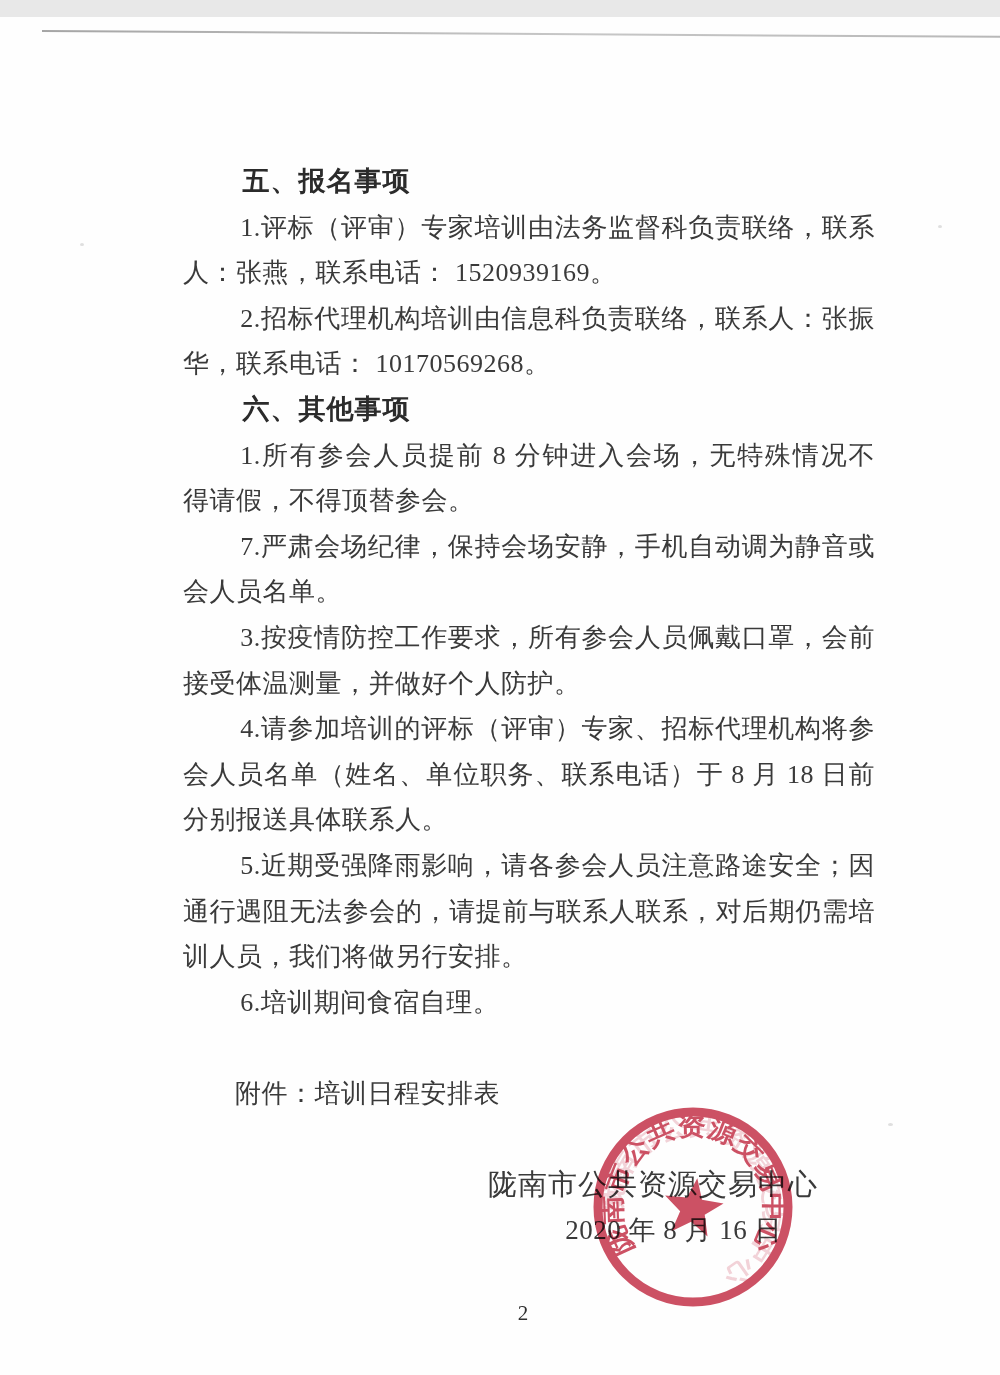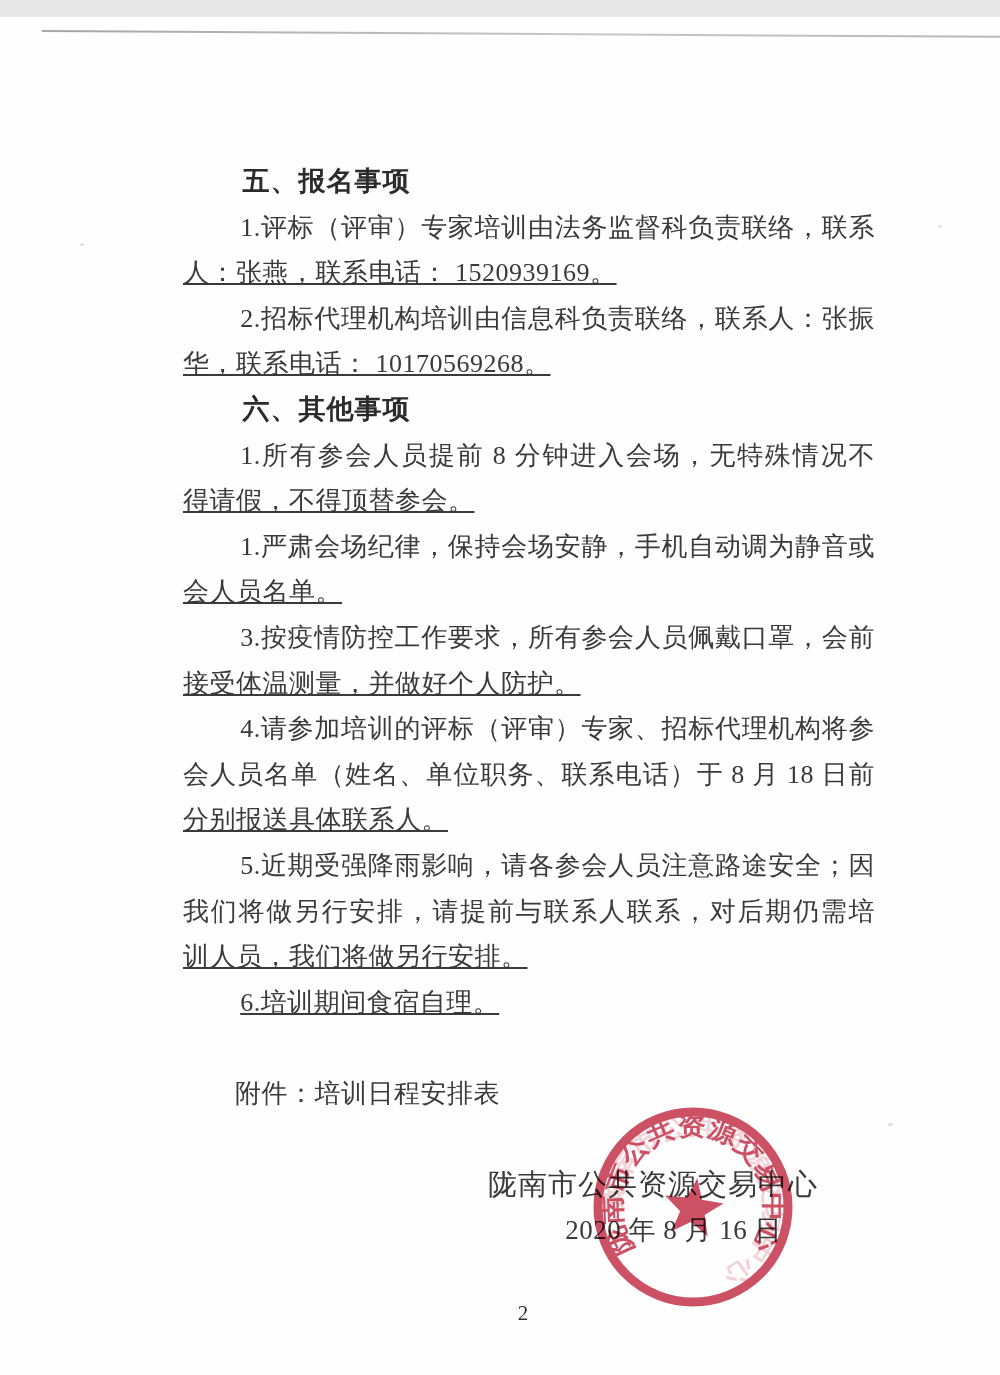--- a/index.html
+++ b/index.html
@@ -22,21 +22,21 @@
   .speck.s1{left:80px;top:226px;width:4px;height:3px;}
   .speck.s2{left:938px;top:208px;width:4px;height:3px;}
   .speck.s3{left:888px;top:1106px;width:5px;height:3px;}
 
   .content{
     position:absolute;left:183px;top:142px;width:692px;
     font-size:26px;line-height:45.6px;
     letter-spacing:0.5px;
   }
   .line{display:block;text-align:justify;text-align-last:justify;}
-  .line.last{text-align-last:left;text-decoration:underline;}
+  .line.last{text-align-last:left;}
   .line.first{text-indent:2.2em;}
   .sec-heading{
     display:block;text-indent:2.2em;
     font-family:"Liberation Sans","DejaVu Sans",sans-serif;
     font-weight:bold;font-size:27px;color:#2b2b2b;
     letter-spacing:1px;
   }
   .para{margin:0;}
   .attach-line{display:block;text-indent:2em;margin-top:45.6px;}
   .sig-block{margin-top:45.6px;text-align:right;}
@@ -82,38 +82,38 @@
     </p>
 
     <div class="sec-heading">六、其他事项</div>
 
     <p class="para">
       <span class="line first">1.所有参会人员提前 8 分钟进入会场，无特殊情况不</span>
       <span class="line last">得请假，不得顶替参会。</span>
     </p>
 
     <p class="para">
-      <span class="line first">1.严肃会场纪律，保持会场安静，手机自动调为静音或</span>
+      <span class="line first">7.严肃会场纪律，保持会场安静，手机自动调为静音或</span>
       <span class="line last">会人员名单。</span>
     </p>
 
     <p class="para">
       <span class="line first">3.按疫情防控工作要求，所有参会人员佩戴口罩，会前</span>
       <span class="line last">接受体温测量，并做好个人防护。</span>
     </p>
 
     <p class="para">
       <span class="line first">4.请参加培训的评标（评审）专家、招标代理机构将参</span>
       <span class="line">会人员名单（姓名、单位职务、联系电话）于 8 月 18 日前</span>
       <span class="line last">分别报送具体联系人。</span>
     </p>
 
     <p class="para">
       <span class="line first">5.近期受强降雨影响，请各参会人员注意路途安全；因</span>
-      <span class="line">我们将做另行安排，请提前与联系人联系，对后期仍需培</span>
+      <span class="line">通行遇阻无法参会的，请提前与联系人联系，对后期仍需培</span>
       <span class="line last">训人员，我们将做另行安排。</span>
     </p>
 
     <p class="para">
       <span class="line first last">6.培训期间食宿自理。</span>
     </p>
 
     <div class="attach-line">附件：培训日程安排表</div>
 
     <div class="sig-block">

